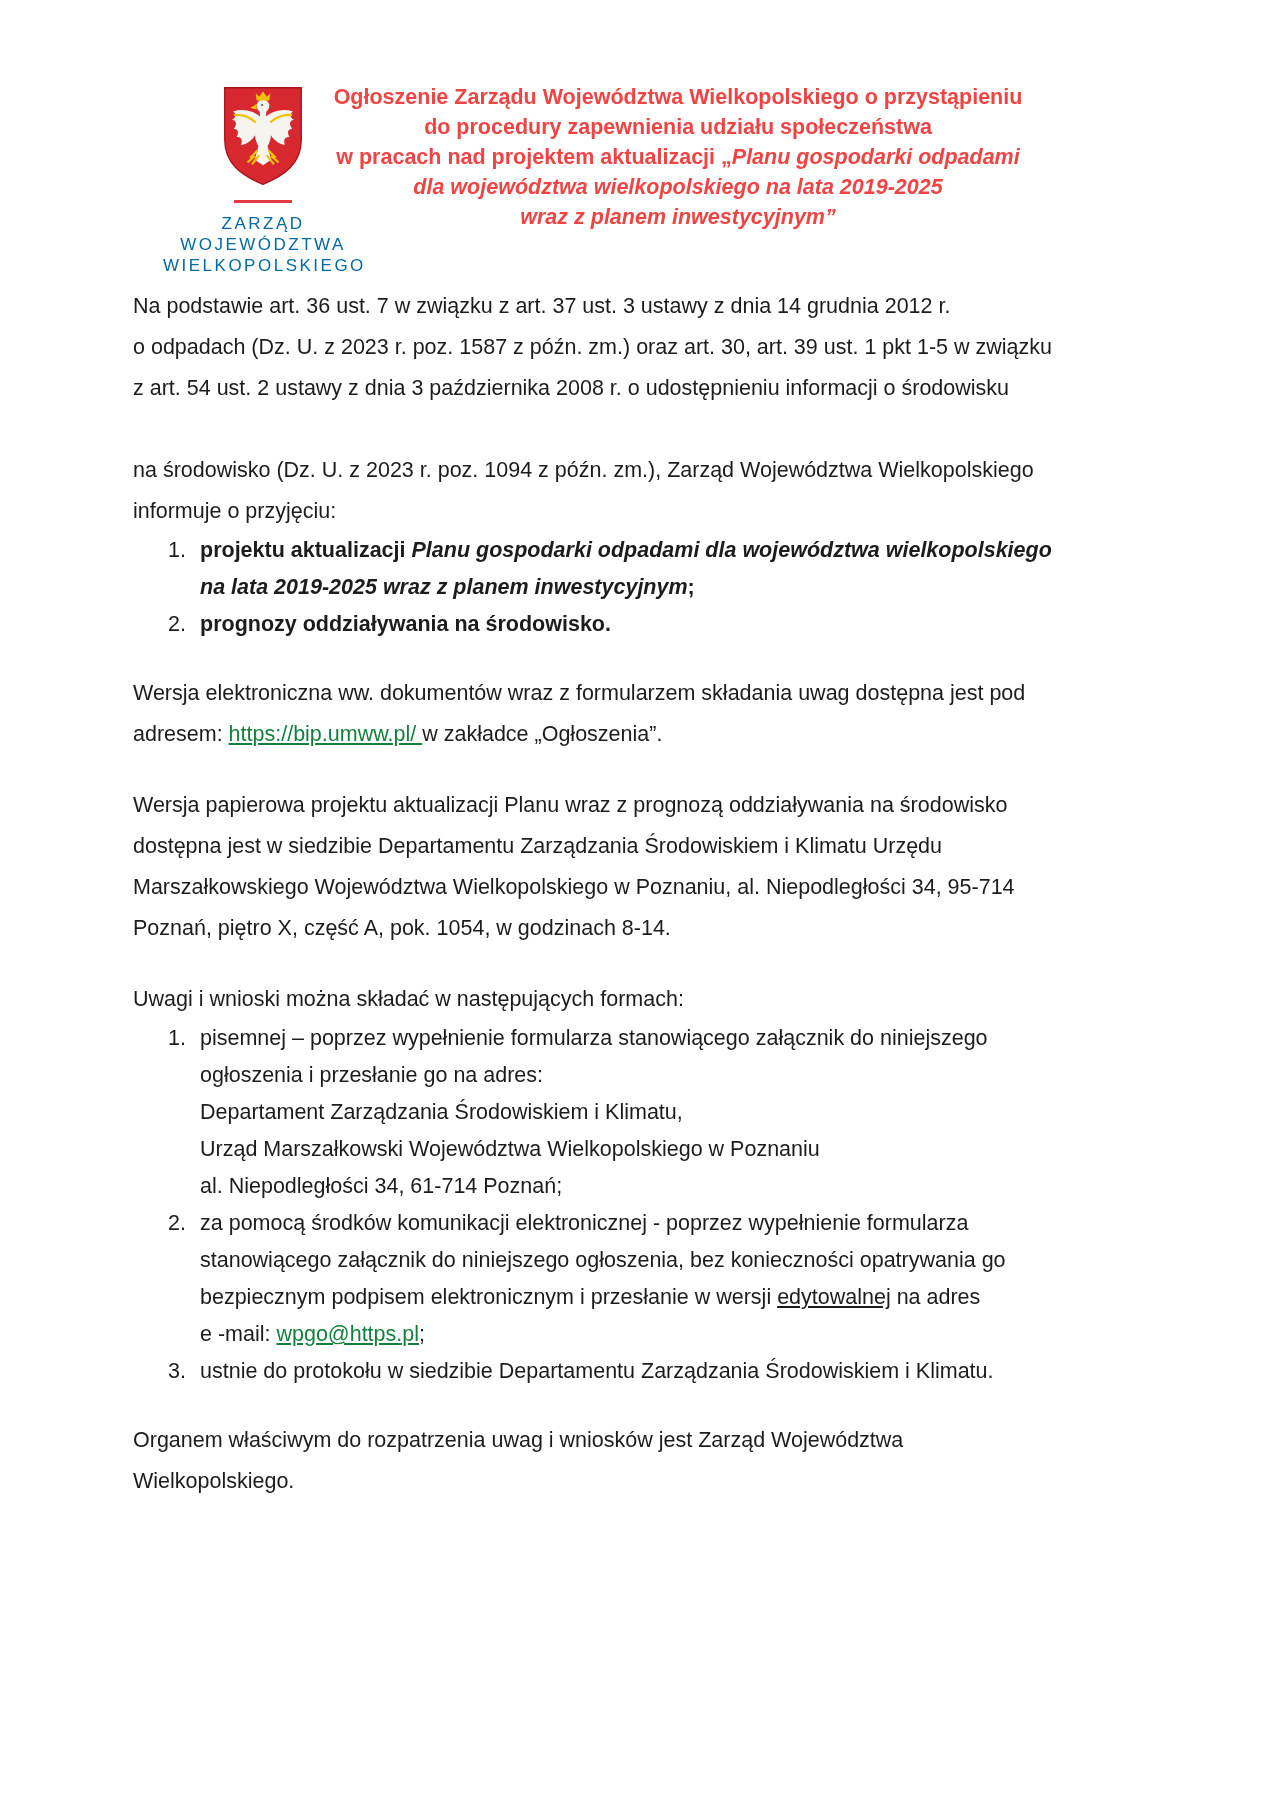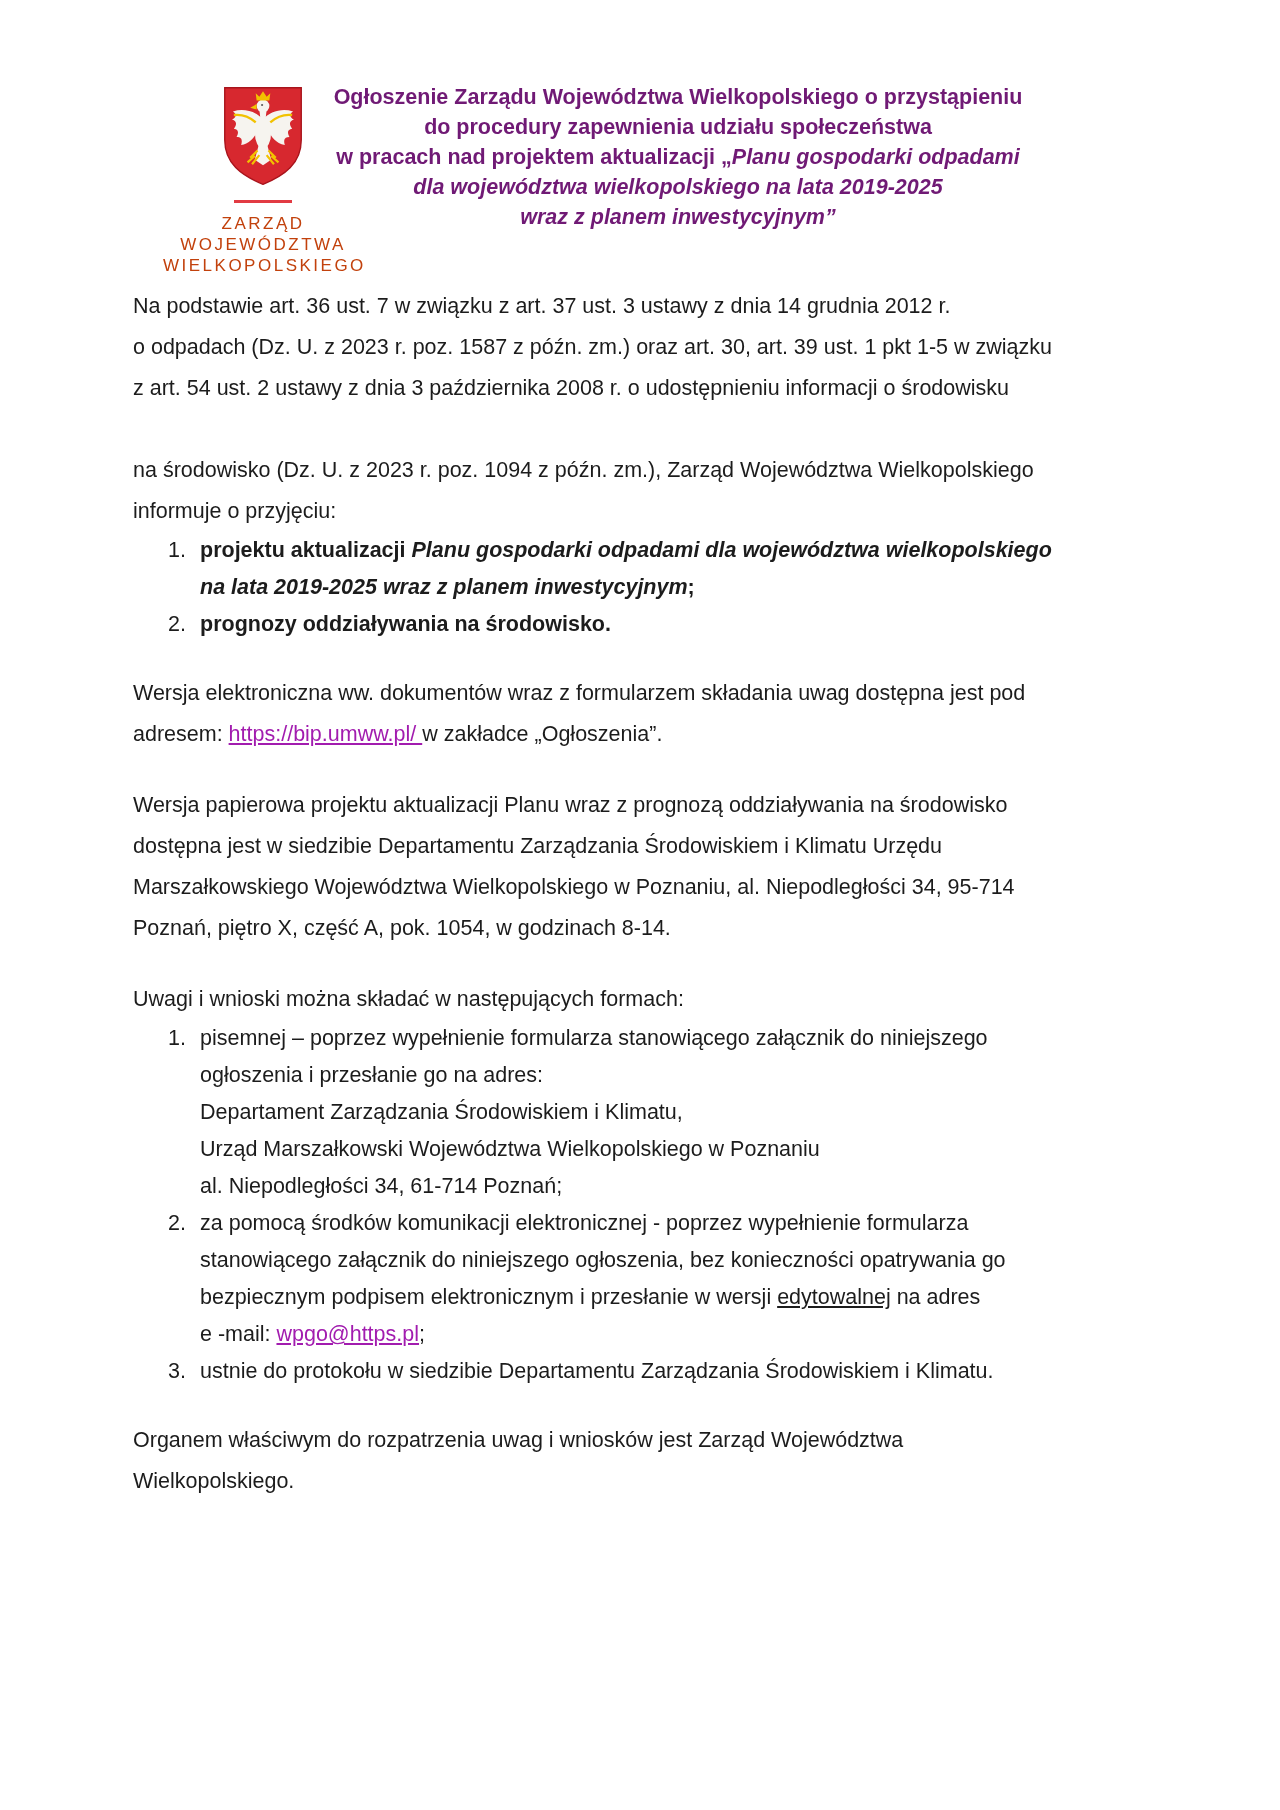--- a/index.html
+++ b/index.html
@@ -12,31 +12,31 @@
   }
   .page { position:relative; width:1280px; height:1810px; box-sizing:border-box;
           padding:80px 57px 0 133px; overflow:hidden; }
 
   
   .header { position:relative; height:202px; margin-bottom:4px; }
   .logo { position:absolute; left:30px; top:4px; width:200px; text-align:center; }
   .logo svg { display:block; margin:0 auto; }
   .logo-divider { width:58px; height:3px; background:#e23b43; margin:12px auto 10px auto; }
   .logo-caption { font-size:17px; line-height:21px; letter-spacing:2.5px;
-                  color:#c2410c; font-weight:400; }
+                  color:#0369a1; font-weight:400; }
   .doc-title { text-align:center; padding-top:2px; font-weight:bold;
-               font-size:21.5px; line-height:30px; color:#701a75; }
+               font-size:21.5px; line-height:30px; color:#ef4444; }
   .doc-title i { font-style:italic; }
 
   
   .body-text { font-size:21.5px; line-height:41px; margin:0 0 30px 0; }
   .no-gap { margin-bottom:0; }
   b, .bold { font-weight:bold; }
   i { font-style:italic; }
-  .link { color:#a21caf; text-decoration:underline; cursor:pointer; }
+  .link { color:#15803d; text-decoration:underline; cursor:pointer; }
   .u { text-decoration:underline; }
 
   
   .olist { margin:0 0 30px 0; font-size:21.5px; line-height:37px; }
   .olist.tail-gap { margin-bottom:30px; }
   .li { display:flex; }
   .li .num { flex:none; width:32px; margin-left:35px; }
   .li .li-body { flex:1; }
   .list-bold .li-body { font-weight:bold; }
 </style>

